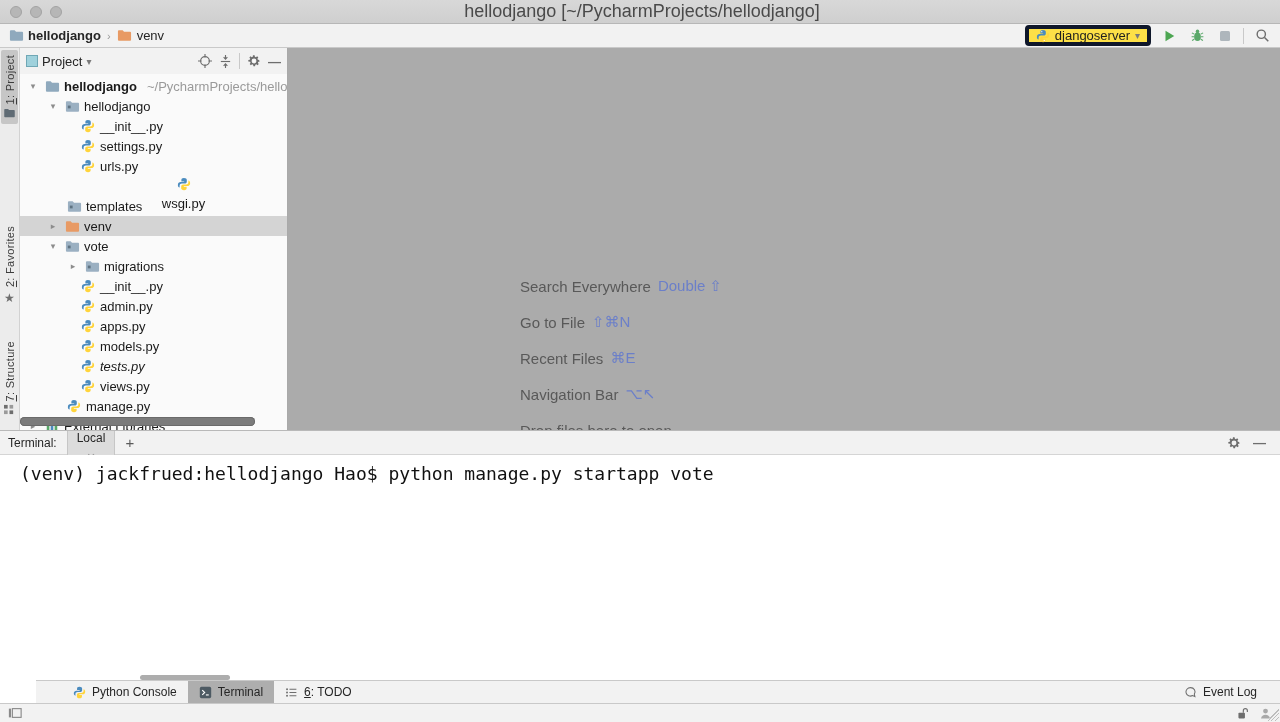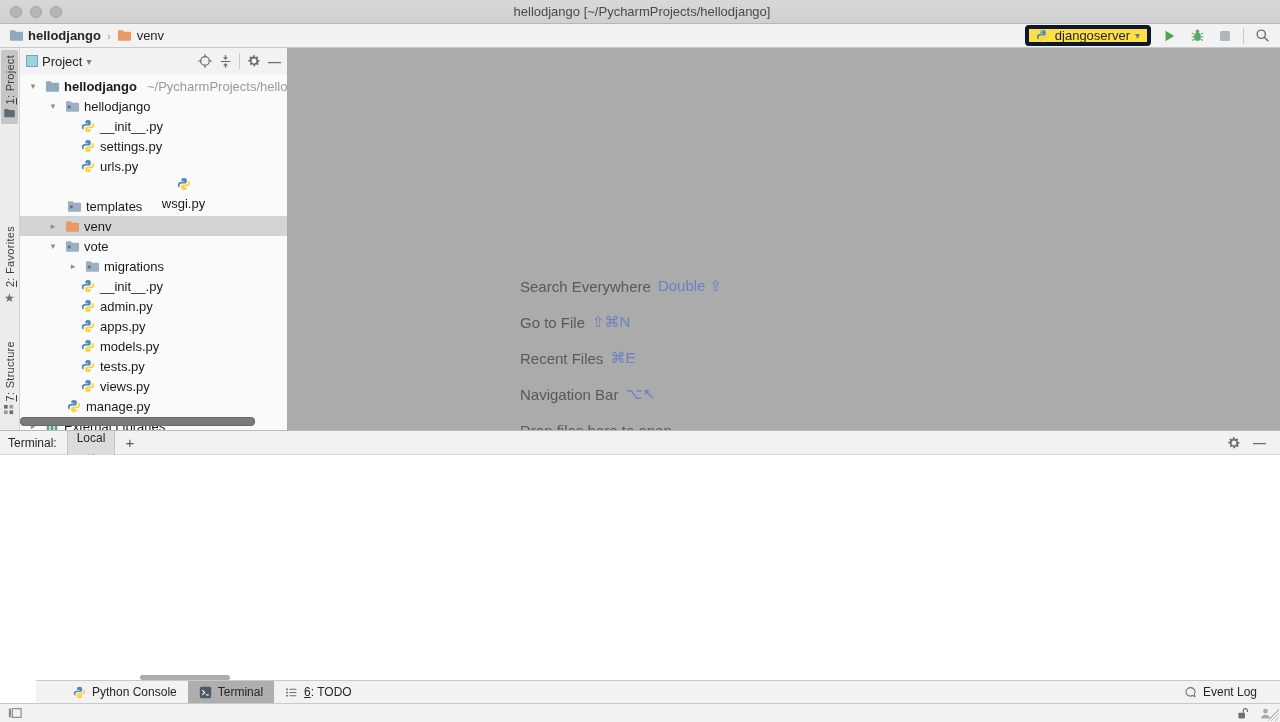--- a/index.html
+++ b/index.html
@@ -4,21 +4,21 @@
 <style>
   * { margin:0; padding:0; box-sizing:border-box; }
   html,body { width:1280px; height:722px; overflow:hidden; }
   body { font-family:"Liberation Sans","DejaVu Sans",sans-serif; font-size:13px; color:#1f1f1f; background:#f2f2f2; }
   .window { width:1280px; height:722px; display:flex; flex-direction:column; background:#fff; }
 
   
   .titlebar { height:24px; background:linear-gradient(#d8d8d8,#cfcfcf); border-bottom:1px solid #b7b7b7; display:flex; align-items:center; position:relative; flex:0 0 24px; }
   .traffic { display:flex; gap:8px; margin-left:10px; }
   .traffic span { width:12px; height:12px; border-radius:50%; background:#b6b6b6; border:1px solid #a3a3a3; display:block; }
-  .title-text { position:absolute; left:4px; right:0; text-align:center; font-size:13px; color:#4a4a4a; }
+  .title-text { position:absolute; left:4px; right:0; text-align:center; font-size:18px; color:#4a4a4a; }
 
   
   .navbar { height:24px; background:#f2f2f2; border-bottom:1px solid #c9c9c9; display:flex; align-items:center; padding:0 8px; flex:0 0 24px; }
   .crumbs { display:flex; align-items:center; gap:4px; }
   .crumb { display:flex; align-items:center; gap:4px; }
   .crumb-sep { color:#9a9a9a; font-size:11px; padding:0 2px; }
   .crumb .lbl { color:#262626; }
   .crumb.bold .lbl { font-weight:bold; }
   .nav-right { margin-left:auto; display:flex; align-items:center; gap:8px; }
   .run-pill { display:flex; align-items:center; gap:5px; background:#fde047; border:4px solid #0f172a; border-radius:4px; height:21px; padding:0 7px; }
@@ -343,21 +343,21 @@
         </div>
         <div class="trow" style="padding-left:60px;">
           <span class="ticon">
               <svg width="14" height="14" viewBox="0 0 16 16">
                 <path fill="#4b8bbe" d="M7.9 1C5.7 1 5 2 5 3.2V5h3.2v.8H4.2C2.4 5.8 1 6.8 1 9c0 1.5.6 2.6 2 3V9.8C3 8.4 4.2 7.5 5.6 7.5H9c1.2 0 2.2-1 2.2-2.2V3.2C11.2 2 10.2 1 7.9 1z"></path>
                 <path fill="#ffd43b" d="M8.1 15c2.2 0 2.9-1 2.9-2.2V11H7.8v-.8h4c1.8 0 3.2-1 3.2-3.2 0-1.5-.6-2.6-2-3v2.2c0 1.4-1.2 2.3-2.6 2.3H7c-1.2 0-2.2 1-2.2 2.2v2.1C4.8 14 5.8 15 8.1 15z"></path>
               </svg>
             </span>
           <span class="lbl">models.py</span>
         </div>
-        <div class="trow" style="padding-left:60px;">
+        <div class="trow" style="padding-left:60px;font-style:italic;">
           <span class="ticon">
               <svg width="14" height="14" viewBox="0 0 16 16">
                 <path fill="#4b8bbe" d="M7.9 1C5.7 1 5 2 5 3.2V5h3.2v.8H4.2C2.4 5.8 1 6.8 1 9c0 1.5.6 2.6 2 3V9.8C3 8.4 4.2 7.5 5.6 7.5H9c1.2 0 2.2-1 2.2-2.2V3.2C11.2 2 10.2 1 7.9 1z"></path>
                 <path fill="#ffd43b" d="M8.1 15c2.2 0 2.9-1 2.9-2.2V11H7.8v-.8h4c1.8 0 3.2-1 3.2-3.2 0-1.5-.6-2.6-2-3v2.2c0 1.4-1.2 2.3-2.6 2.3H7c-1.2 0-2.2 1-2.2 2.2v2.1C4.8 14 5.8 15 8.1 15z"></path>
               </svg>
             </span>
           <span class="lbl">tests.py</span>
         </div>
         <div class="trow" style="padding-left:60px;">
           <span class="ticon">
@@ -429,20 +429,21 @@
         <span>
           <svg width="14" height="14" viewBox="0 0 16 16">
               <path fill="#6e6e6e" d="M8 5.2A2.8 2.8 0 1 0 8 10.8 2.8 2.8 0 0 0 8 5.2zm6.5 4l-1.6-.3a5 5 0 0 1-.5 1.2l1 1.4-1.3 1.3-1.4-1a5 5 0 0 1-1.2.5L9.2 14H7.3l-.3-1.7a5 5 0 0 1-1.2-.5l-1.4 1-1.3-1.3 1-1.4a5 5 0 0 1-.5-1.2L1.5 8.7V6.8l1.7-.3a5 5 0 0 1 .5-1.2l-1-1.4L4 2.6l1.4 1a5 5 0 0 1 1.2-.5L6.8 1.5h1.9l.3 1.6a5 5 0 0 1 1.2.5l1.4-1 1.3 1.3-1 1.4a5 5 0 0 1 .5 1.2l1.6.3v1.9z"></path>
               <circle cx="8" cy="8" r="1.6" fill="#f2f2f2"></circle>
             </svg>
         </span>
         <span style="color:#6e6e6e;font-weight:bold;">—</span>
       </div>
     </div>
     <div class="term-body">
+      <span>(venv) jackfrued:hellodjango Hao$ python manage.py startapp vote</span>
       <div class="term-hscroll"></div>
     </div>
   </div>
 
   <div class="toolbar-bottom">
     <div class="tw-btn">
       <span>
         <svg width="13" height="13" viewBox="0 0 16 16">
             <path fill="#4b8bbe" d="M7.9 1C5.7 1 5 2 5 3.2V5h3.2v.8H4.2C2.4 5.8 1 6.8 1 9c0 1.5.6 2.6 2 3V9.8C3 8.4 4.2 7.5 5.6 7.5H9c1.2 0 2.2-1 2.2-2.2V3.2C11.2 2 10.2 1 7.9 1z"></path>
             <path fill="#ffd43b" d="M8.1 15c2.2 0 2.9-1 2.9-2.2V11H7.8v-.8h4c1.8 0 3.2-1 3.2-3.2 0-1.5-.6-2.6-2-3v2.2c0 1.4-1.2 2.3-2.6 2.3H7c-1.2 0-2.2 1-2.2 2.2v2.1C4.8 14 5.8 15 8.1 15z"></path>

